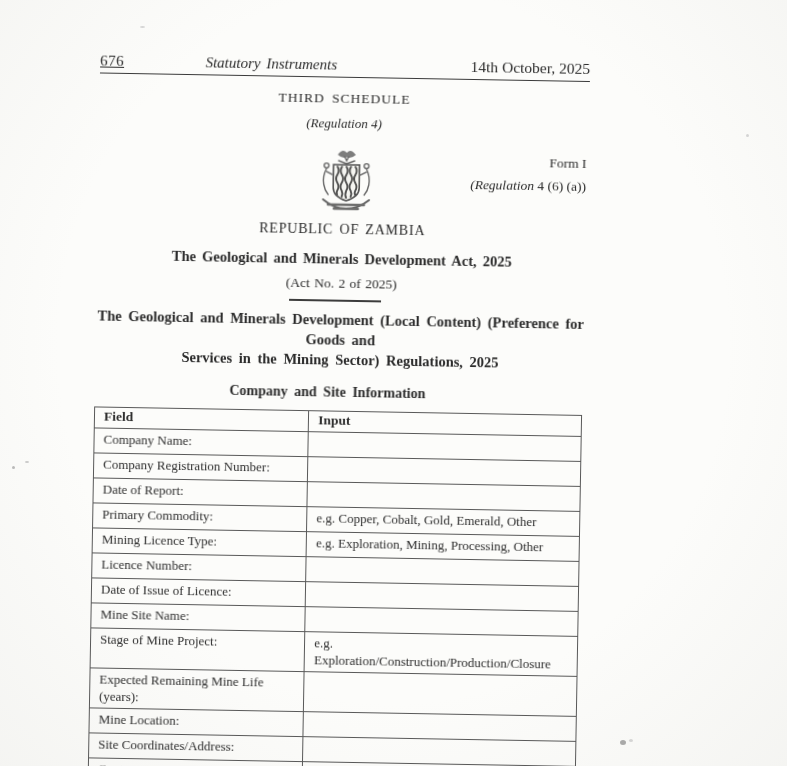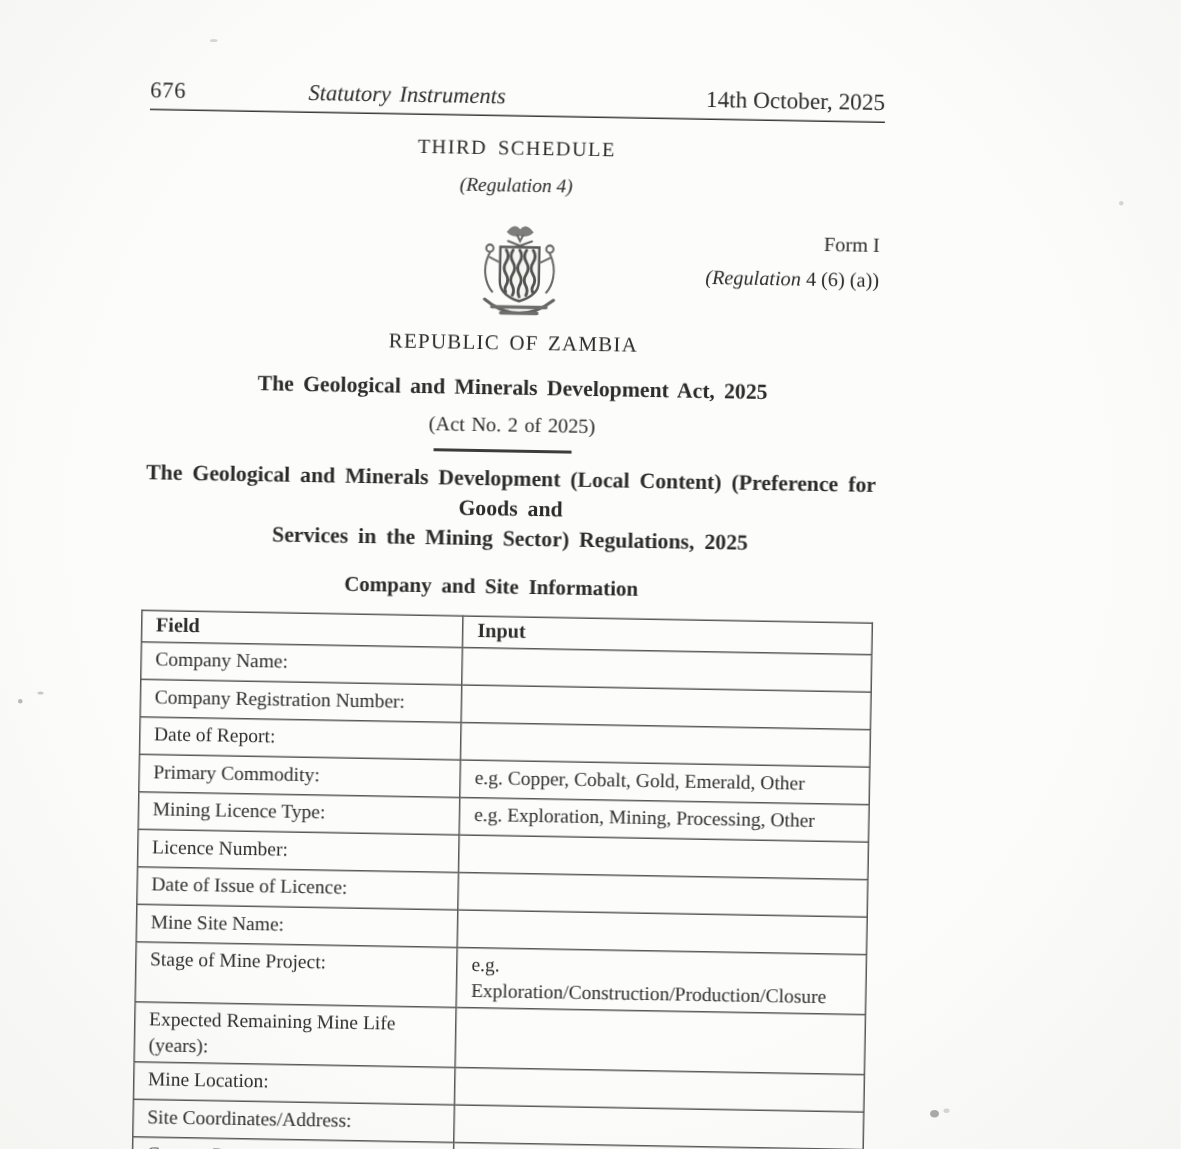--- a/index.html
+++ b/index.html
@@ -13,21 +13,21 @@
     position:relative;
   }
   .sheet{position:absolute;inset:0;}
   .content{
     position:absolute;left:100px;top:52px;width:490px;
     transform:rotate(1deg);transform-origin:30px 20px;
     filter:blur(0.22px);
   }
   
   .hdr{display:flex;align-items:baseline;justify-content:space-between;}
-  .hdr .pageno{font-size:15px;letter-spacing:.5px;}
+  .hdr .pageno{font-size:15px;letter-spacing:.5px;text-decoration:underline;}
   .hdr .journal{font-style:italic;font-size:15px;position:relative;left:-26px;word-spacing:2px;}
   .hdr .hdate{font-size:15.5px;}
   .hdr-rule{border-top:1.6px solid #3a3a3a;margin-top:3px;}
   
   .schedule{margin-top:13px;text-align:center;font-size:13.5px;letter-spacing:1px;word-spacing:3px;}
   .schedule-reg{margin-top:9px;text-align:center;font-style:italic;font-size:13px;}
   
   .arms-row{position:relative;height:72px;margin-top:14px;}
   .emblem{position:absolute;left:50%;top:0;transform:translateX(-46%);}
   .form-ref{position:absolute;right:2px;top:2px;text-align:right;font-size:13.5px;line-height:23px;}

